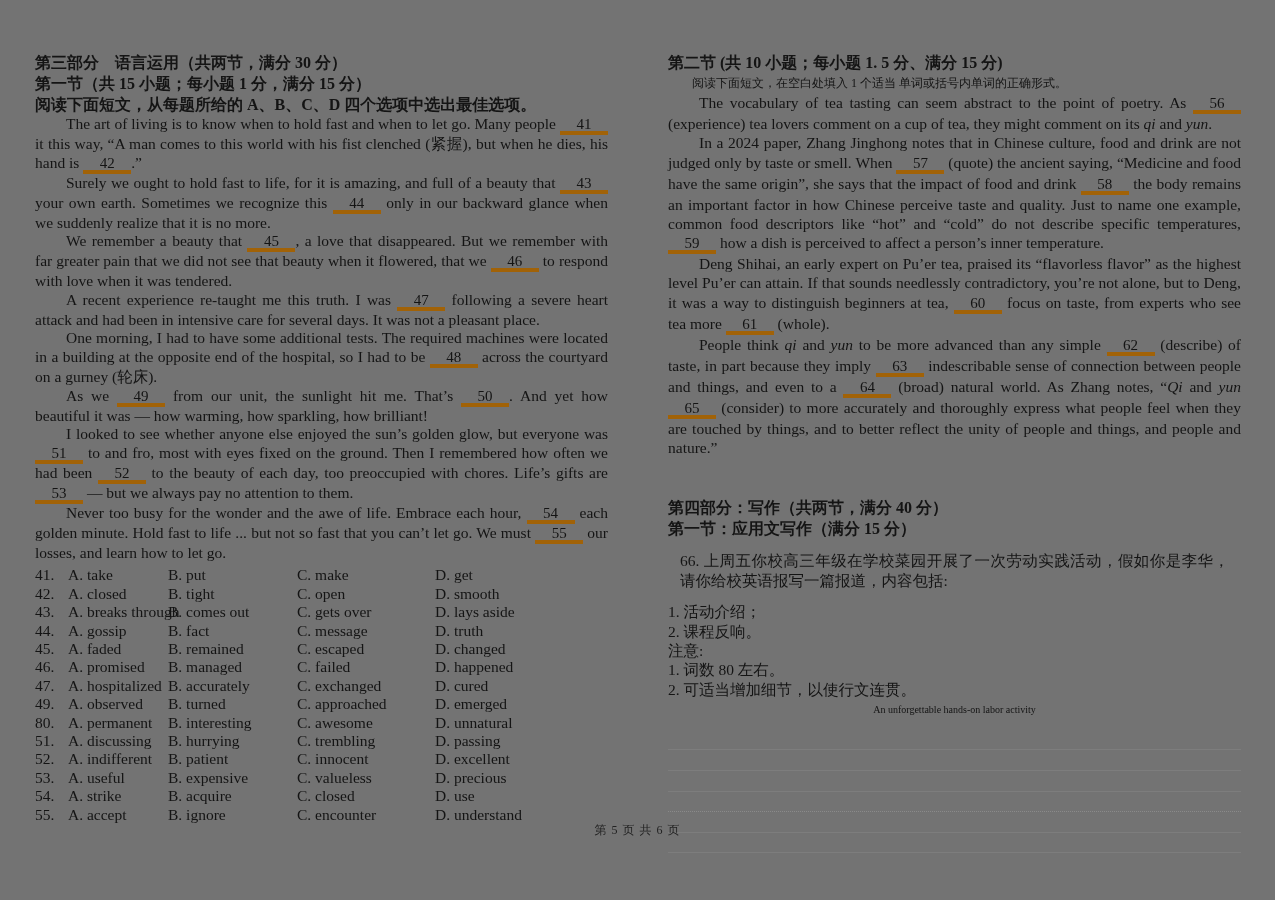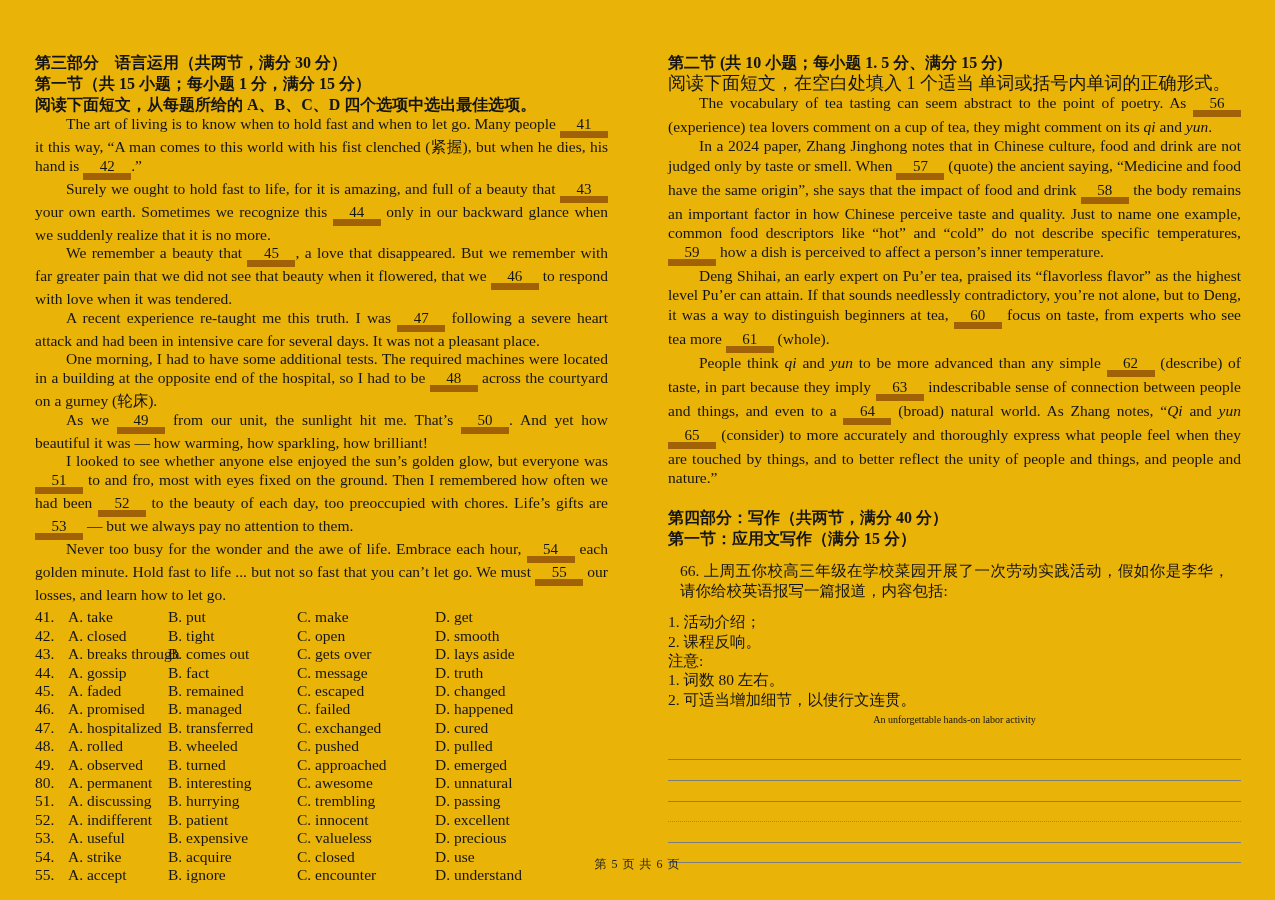--- a/index.html
+++ b/index.html
@@ -1,44 +1,44 @@
 <!DOCTYPE html>
 <html><head>
 <meta charset="utf-8">
 <style>
   html,body{margin:0;padding:0;background:#ffffff;}
   .page{
-    position:relative;width:1275px;height:900px;background:#eab308;color:#141414;
+    position:relative;width:1275px;height:900px;background:#737373;color:#141414;
     font-family:"Liberation Serif","DejaVu Serif",serif;overflow:hidden;
   }
   .col{position:absolute;top:52px;width:573px;}
   .col-left{left:35px;}
   .col-right{left:668px;}
   .h{font-weight:700;font-size:16px;line-height:21px;}
   .para{margin:0;text-align:justify;text-indent:31px;font-size:15.5px;line-height:18.6px;}
   .col-right .para{line-height:19.3px;}
   .blank{
-    display:inline-block;min-width:40px;padding:0 4px;border-bottom:7px solid #a16207;
+    display:inline-block;min-width:40px;padding:0 4px;border-bottom:4px solid #a16207;
     text-align:center;text-indent:0;line-height:13px;font-size:15px;
   }
   i{font-style:italic;}
   .options{margin-top:4px;}
   .orow{display:grid;grid-template-columns:33px 100px 129px 138px auto;font-size:15.5px;line-height:18.4px;}
   .orow span{white-space:nowrap;overflow:visible;}
-  .instr{font-size:18px;line-height:20px;}
-  .part4{margin-top:20px;}
+  .instr{font-size:12px;line-height:20px;margin-left:24px;}
+  .part4{margin-top:40px;}
   .task{margin:12px;font-size:15.5px;line-height:19.5px;text-align:justify;}
   .pt{font-size:15.5px;line-height:19.3px;}
   .notes-label{font-size:15.5px;line-height:19.3px;}
   .essay-title{text-align:center;font-size:10px;line-height:20px;margin-top:1px;}
   .wlines{margin-top:10px;}
   .wline{height:19.6px;border-bottom:1px solid #7d7d7d;}
   .wline.dotted{border-bottom-style:dotted;border-bottom-color:#8a8a8a;}
   .footer{
-    position:absolute;left:0;top:856px;width:100%;text-align:center;
+    position:absolute;left:0;top:822px;width:100%;text-align:center;
     font-size:12px;color:#222;letter-spacing:1px;
   }
 </style>
 </head>
 <body>
 
 <div class="page">
 
   <div class="col col-left">
     <div class="h">第三部分　语言运用（共两节，满分 30 分）</div>
@@ -93,30 +93,23 @@
       <div class="orow">
           <span>46.</span>
           <span>A. promised</span>
           <span>B. managed</span>
           <span>C. failed</span>
           <span>D. happened</span>
         </div>
       <div class="orow">
           <span>47.</span>
           <span>A. hospitalized</span>
-          <span>B. transferred</span>
+          <span>B. accurately</span>
           <span>C. exchanged</span>
           <span>D. cured</span>
-        </div>
-      <div class="orow">
-          <span>48.</span>
-          <span>A. rolled</span>
-          <span>B. wheeled</span>
-          <span>C. pushed</span>
-          <span>D. pulled</span>
         </div>
       <div class="orow">
           <span>49.</span>
           <span>A. observed</span>
           <span>B. turned</span>
           <span>C. approached</span>
           <span>D. emerged</span>
         </div>
       <div class="orow">
           <span>80.</span>

